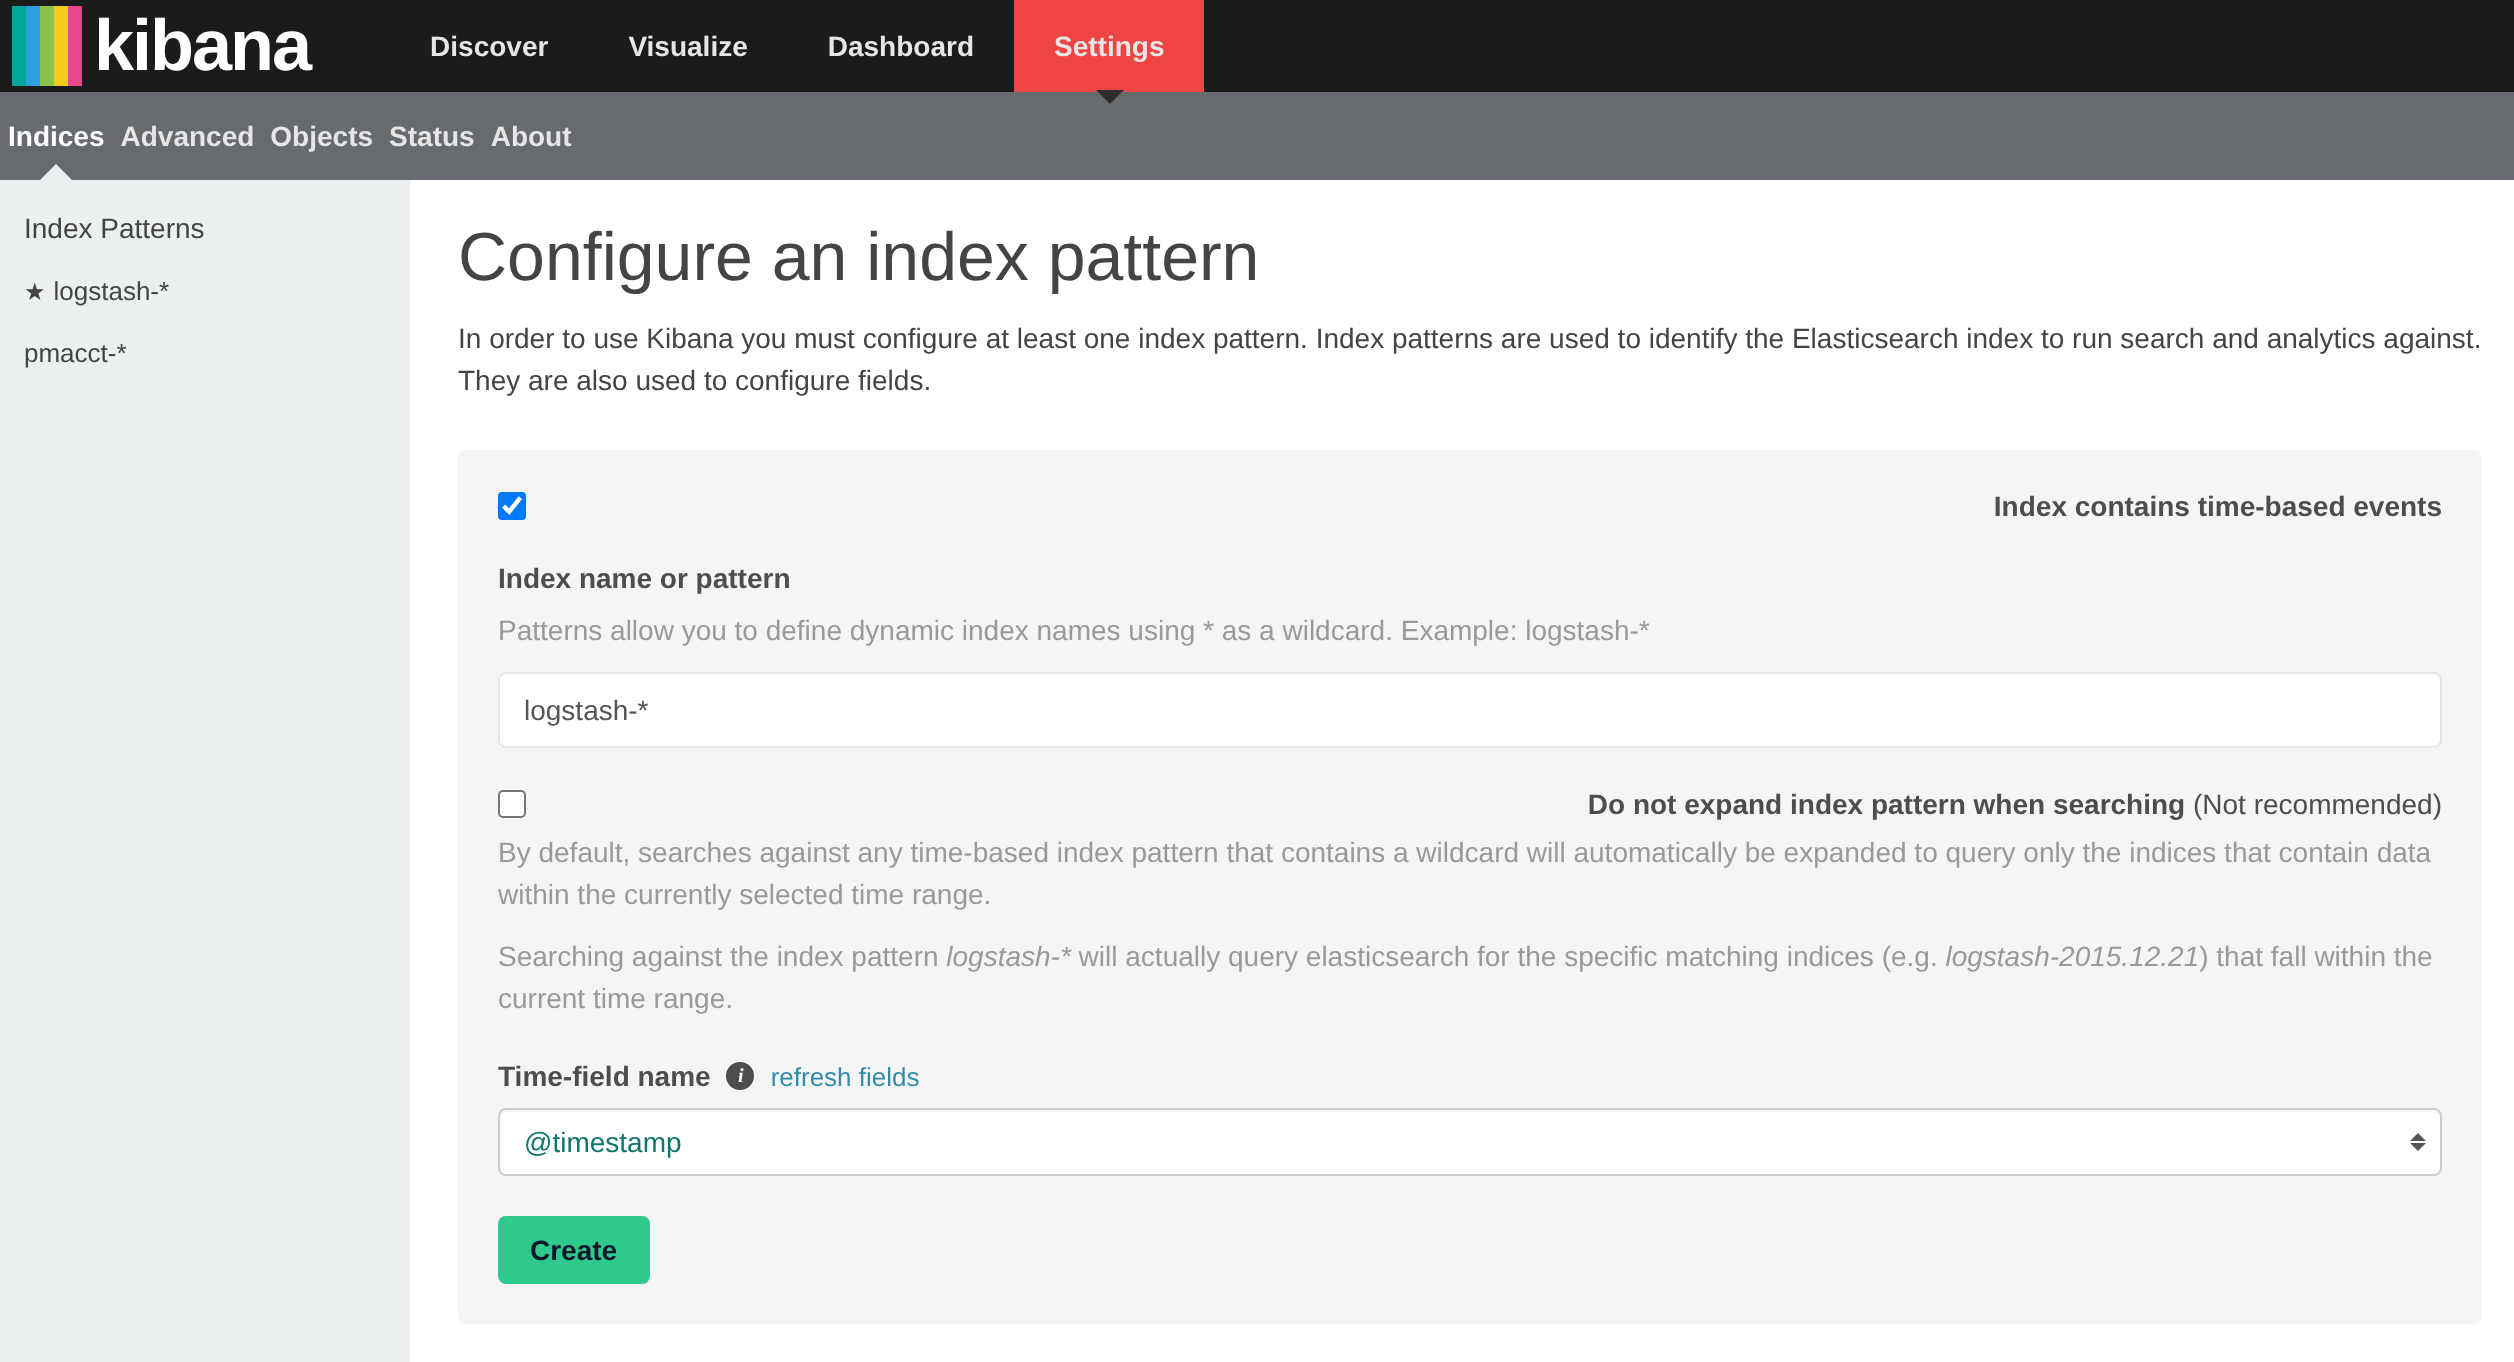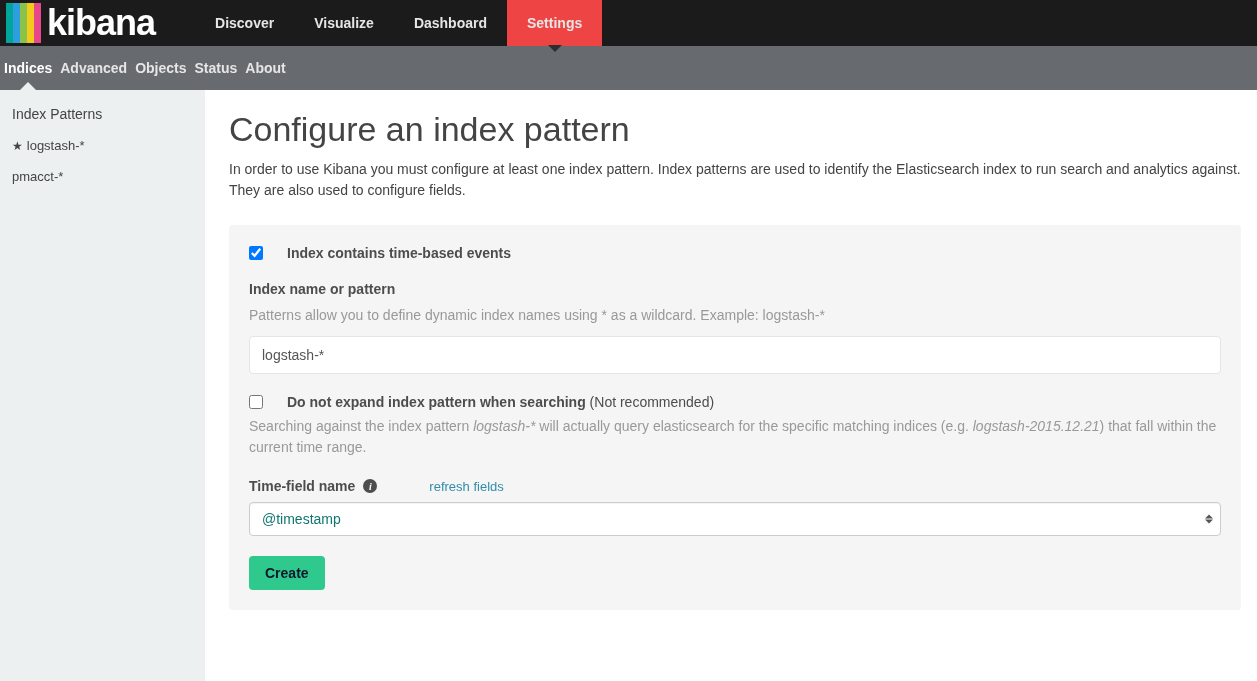--- a/index.html
+++ b/index.html
@@ -40,36 +40,36 @@
 .sidebar { width: 205px; background: #ecf0f1; min-height: 600px; padding: 8px 0; }
 .sidebar-header { color: #444; font-size: 14px; padding: 8px 12px; }
 .sidebar-item { color: #444; font-size: 13px; padding: 8px 12px; cursor: pointer; display: flex; align-items: center; gap: 4px; }
 .star-icon { font-size: 12px; }
 
 .main { flex: 1; padding: 20px 16px 20px 24px; }
 .page-title { font-size: 34px; font-weight: 400; color: #444; margin-bottom: 10px; }
 .page-desc { font-size: 14px; color: #444; line-height: 1.5; margin-bottom: 24px; }
 
 .panel { background: #f5f5f5; border-radius: 4px; padding: 20px; }
-.check-row { display: flex; align-items: center; gap: 24px; margin-bottom: 6px; }
+.check-row { display: flex; align-items: center; gap: 24px; margin-bottom: 6px; justify-content: space-between; }
 .check-row input[type=checkbox] { width: 14px; height: 14px; cursor: pointer; }
 .check-row input[type=checkbox].blue { accent-color: #0079ff; }
 .check-row label { font-weight: 700; color: #4d4d4d; font-size: 14px; cursor: pointer; }
 .deprecated { font-weight: 400; color: #4d4d4d; }
 
 .field-label { font-weight: 700; color: #4d4d4d; font-size: 14px; margin-top: 20px; margin-bottom: 8px; }
 .help-text { color: #999; font-size: 14px; margin-bottom: 10px; line-height: 1.5; }
 .help-text em, .help-text .ital { font-style: italic; }
 .text-input { width: 100%; padding: 10px 12px; border: 1px solid #e5e5e5; border-radius: 4px; font-size: 14px; color: #555; background: #fff; }
 .not-rec { font-weight: 400; color: #4d4d4d; }
 
 .time-field-row { display: flex; align-items: center; gap: 8px; margin-top: 20px; margin-bottom: 8px; }
 .time-field-row .lbl { font-weight: 700; color: #4d4d4d; font-size: 14px; }
 .info-icon { display: inline-flex; width: 14px; height: 14px; border-radius: 50%; background: #4d4d4d; color: #fff; font-size: 10px; font-weight: 700; align-items: center; justify-content: center; font-style: italic; font-family: Georgia, serif; }
-.refresh-link { color: #328caa; font-size: 13px; cursor: pointer; margin-left: 44px; }
+.refresh-link { color: #328caa; font-size: 13px; cursor: pointer; }
 
 .select-wrap { position: relative; }
 .select { width: 100%; padding: 8px 12px; border: 1px solid #ccc; border-radius: 4px; font-size: 14px; color: #0f766e; background: #fff; appearance: none; box-shadow: inset 0 1px 1px rgba(0,0,0,0.05); cursor: pointer; }
 .select-arrows { position: absolute; right: 8px; top: 50%; transform: translateY(-50%); pointer-events: none; display: flex; flex-direction: column; gap: 1px; }
 .select-arrows span { width: 0; height: 0; border-left: 4px solid transparent; border-right: 4px solid transparent; }
 .select-arrows .up { border-bottom: 4px solid #555; }
 .select-arrows .down { border-top: 4px solid #555; }
 
 .create-btn { margin-top: 20px; background: #2fc98e; color: #0f172a; border: none; padding: 9px 16px; border-radius: 4px; font-size: 14px; font-weight: 700; cursor: pointer; }
 </style>
@@ -149,20 +149,21 @@
       <div class="help-text">Patterns allow you to define dynamic index names using * as a wildcard. Example: logstash-*</div>
       <input type="text" class="text-input" value="logstash-*" style="">
 
       <div class="check-row" style="margin-top:20px;">
         <input type="checkbox" style="">
         <label>
           <span>Do not expand index pattern when searching</span>
           <span class="not-rec">(Not recommended)</span>
         </label>
       </div>
+      <div class="help-text">By default, searches against any time-based index pattern that contains a wildcard will automatically be expanded to query only the indices that contain data within the currently selected time range.</div>
       <div class="help-text">
         <span>Searching against the index pattern </span><em>logstash-*</em><span> will actually query elasticsearch for the specific matching indices (e.g. </span><em>logstash-2015.12.21</em><span>) that fall within the current time range.</span>
       </div>
 
       <div class="time-field-row">
         <span class="lbl">Time-field name</span>
         <span class="info-icon">i</span>
         <span class="refresh-link">refresh fields</span>
       </div>
       <div class="select-wrap">

